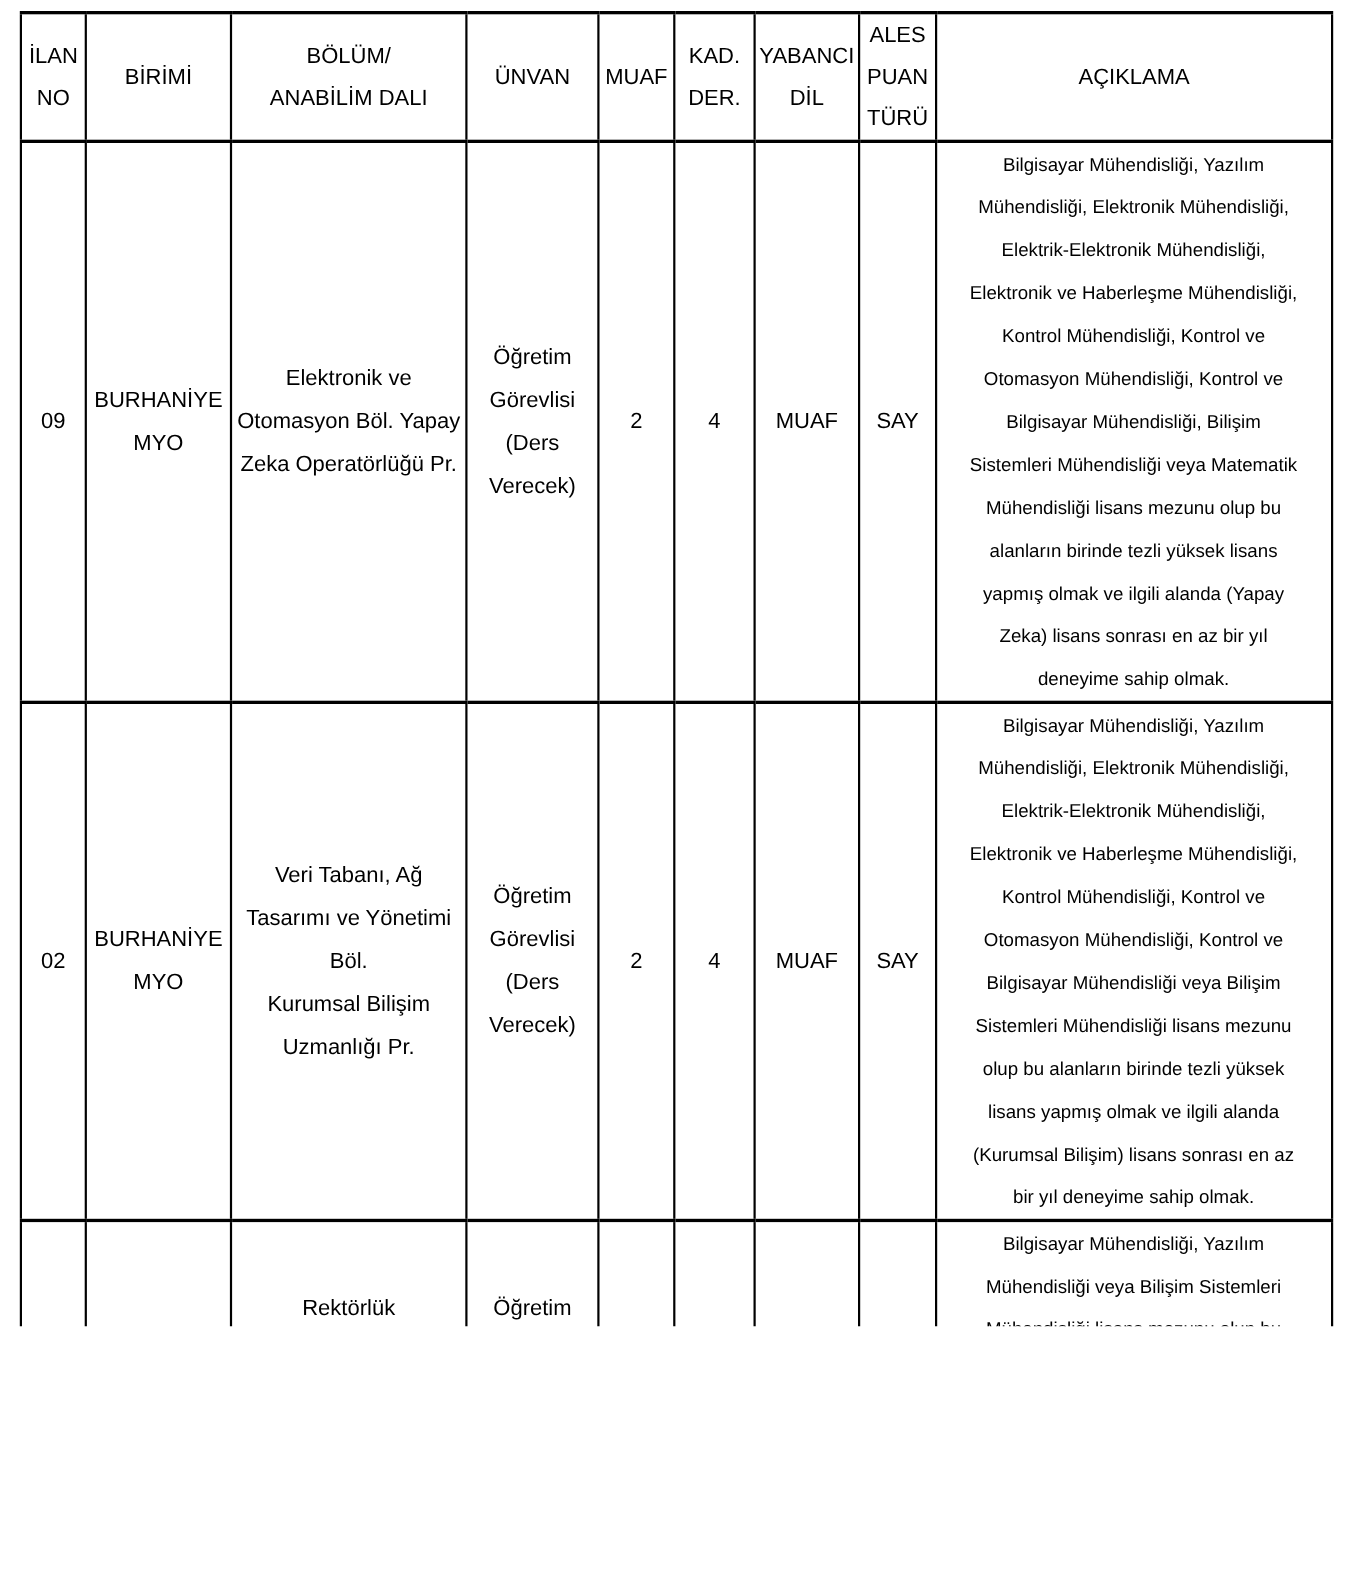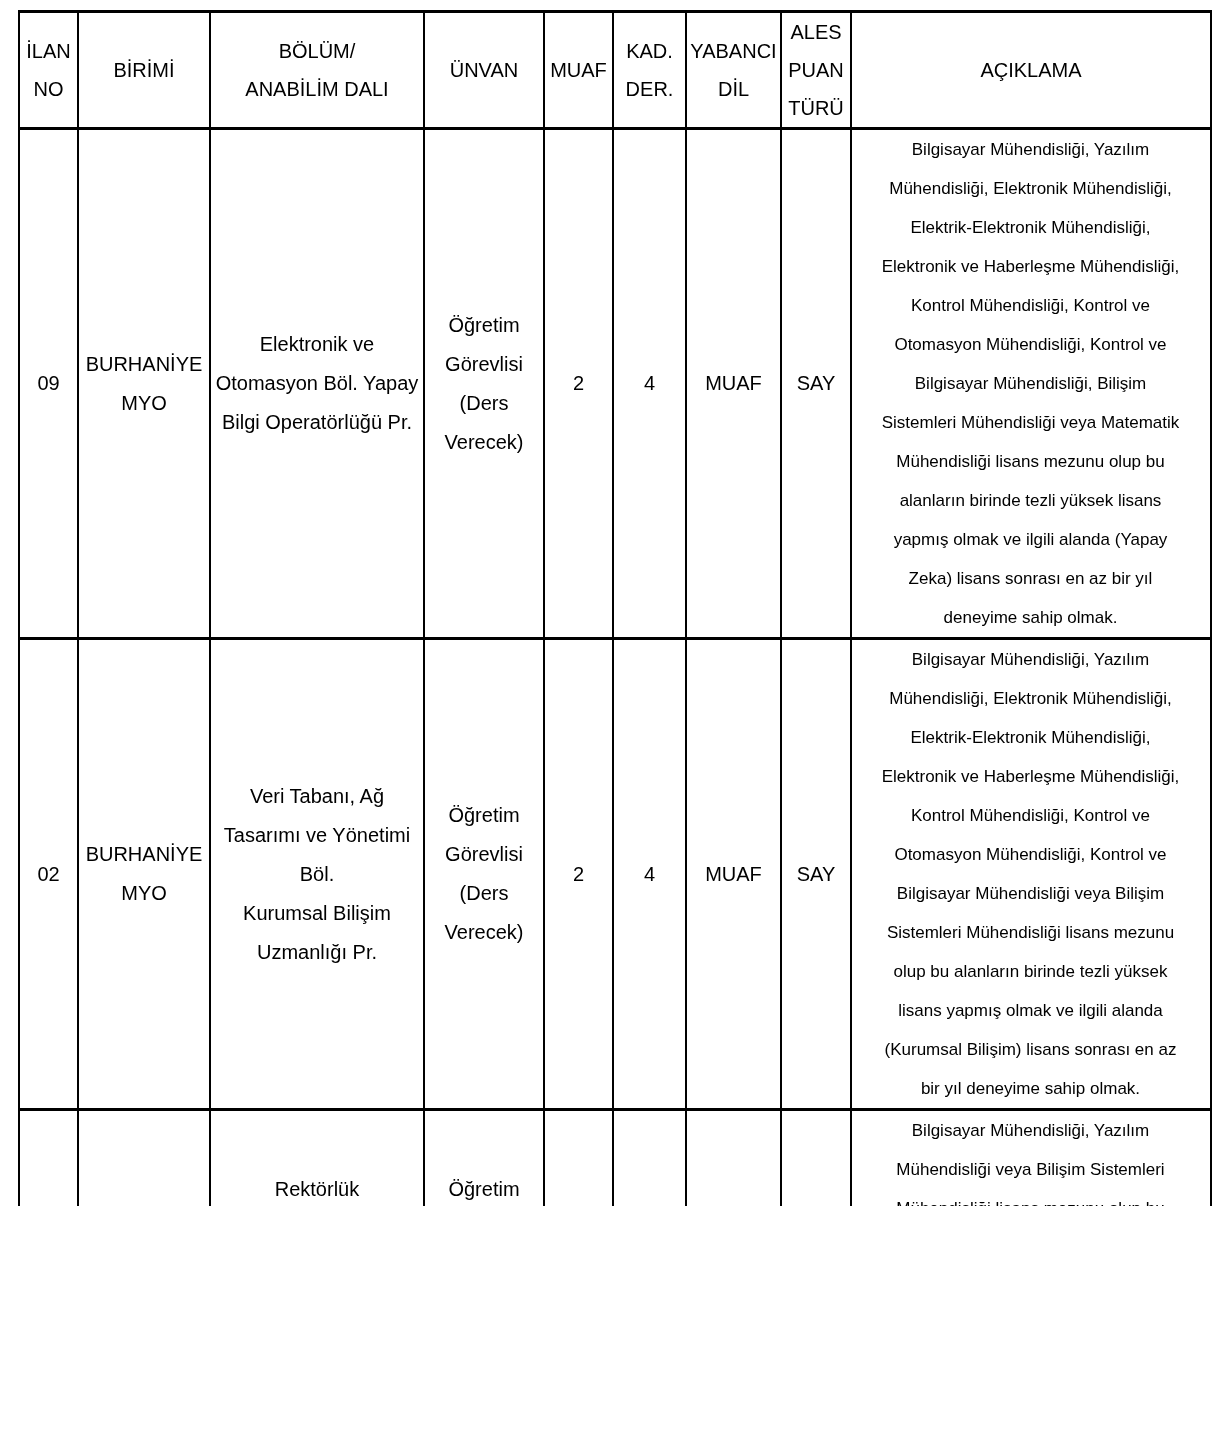--- a/index.html
+++ b/index.html
@@ -110,21 +110,21 @@
 TÜRÜ</th>
       <th>AÇIKLAMA</th>
     </tr>
 
     <tr class="row-1">
       <td>09</td>
       <td>BURHANİYE
 MYO</td>
       <td>Elektronik ve
 Otomasyon Böl. Yapay
-Bilgi Operatörlüğü Pr.</td>
+Zeka Operatörlüğü Pr.</td>
       <td>Öğretim
 Görevlisi
 (Ders
 Verecek)</td>
       <td>2</td>
       <td>4</td>
       <td>MUAF</td>
       <td>SAY</td>
       <td class="col-aciklama">Bilgisayar Mühendisliği, Yazılım
 Mühendisliği, Elektronik Mühendisliği,

